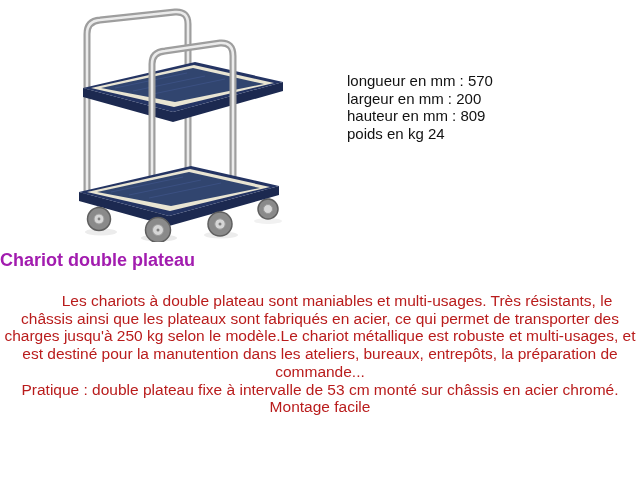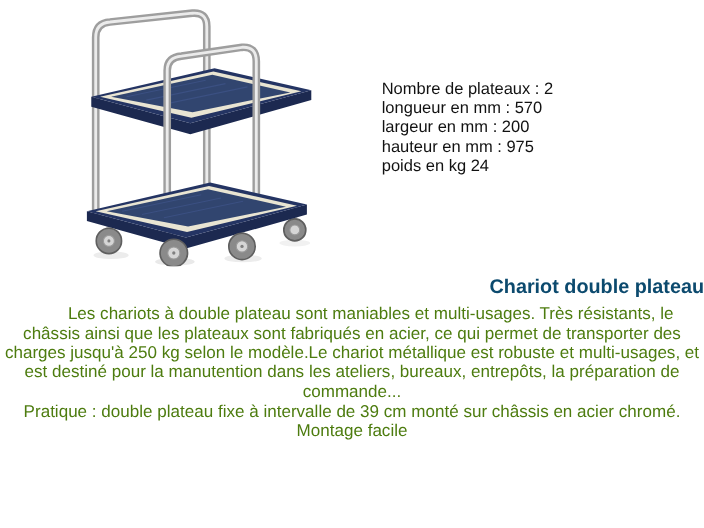--- a/index.html
+++ b/index.html
@@ -5,24 +5,24 @@
   html, body { margin:0; padding:0; background:#ffffff; }
   body { width:640px; height:480px; font-family:"Liberation Sans", sans-serif; color:#000; }
   .page { position:relative; width:640px; height:480px; background:#ffffff; overflow:hidden; }
 
   .photo { position:absolute; left:55px; top:2px; width:255px; height:240px; }
 
   .specs { position:absolute; left:347px; top:72px; font-size:15px; line-height:17.5px; color:#111; }
   .spec-line { white-space:nowrap; }
 
   .title { position:absolute; left:0; top:250px; width:640px; margin:0;
-           text-align:right; font-size:18px; font-weight:bold; color:#0c4a6e; }
+           text-align:left; font-size:18px; font-weight:bold; color:#a21caf; }
 
-  .description { position:absolute; left:4px; top:277px; width:632px;
-                 text-align:center; font-size:15.5px; line-height:17.7px; color:#4d7c0f; }
+  .description { position:absolute; left:4px; top:292px; width:632px;
+                 text-align:center; font-size:15.5px; line-height:17.7px; color:#b91c1c; }
   .description p { margin:0; }
   .description p.indent { text-indent:34px; }
 
   
   .tube-base { fill:none; stroke:#9e9e9e; stroke-width:7; stroke-linecap:round; }
   .tube-hi   { fill:none; stroke:#ebebeb; stroke-width:2.6; stroke-linecap:round; }
   .fork      { stroke:#c2c2c2; stroke-width:4.5; stroke-linecap:butt; }
 </style>
 </head>
 <body>
@@ -89,27 +89,26 @@
       </g>
       <g>
         <circle cx="165" cy="222" r="12" fill="#8a8a8a" stroke="#5f5f5f" stroke-width="1.5"></circle>
         <circle cx="165" cy="222" r="5.2" fill="#d6d6d6" stroke="#9a9a9a" stroke-width="1"></circle>
         <circle cx="165" cy="222" r="1.5" fill="#808080"></circle>
       </g>
     </svg>
   </div>
 
   <div class="specs">
-    <div class="spec-line">Nombre de plateaux : 2</div>
     <div class="spec-line">longueur en mm : 570</div>
     <div class="spec-line">largeur en mm : 200</div>
-    <div class="spec-line">hauteur en mm : 975</div>
+    <div class="spec-line">hauteur en mm : 809</div>
     <div class="spec-line">poids en kg 24</div>
   </div>
 
   <h1 class="title">Chariot double plateau</h1>
 
   <div class="description">
     <p class="indent">Les chariots à double plateau sont maniables et multi-usages. Très résistants, le châssis ainsi que les plateaux sont fabriqués en acier, ce qui permet de transporter des charges jusqu'à 250 kg selon le modèle.Le chariot métallique est robuste et multi-usages, et est destiné pour la manutention dans les ateliers, bureaux, entrepôts, la préparation de commande...</p>
-    <p>Pratique : double plateau fixe à intervalle de 39 cm monté sur châssis en acier chromé. Montage facile</p>
+    <p>Pratique : double plateau fixe à intervalle de 53 cm monté sur châssis en acier chromé. Montage facile</p>
   </div>
 
 </div>
 
 </body></html>

